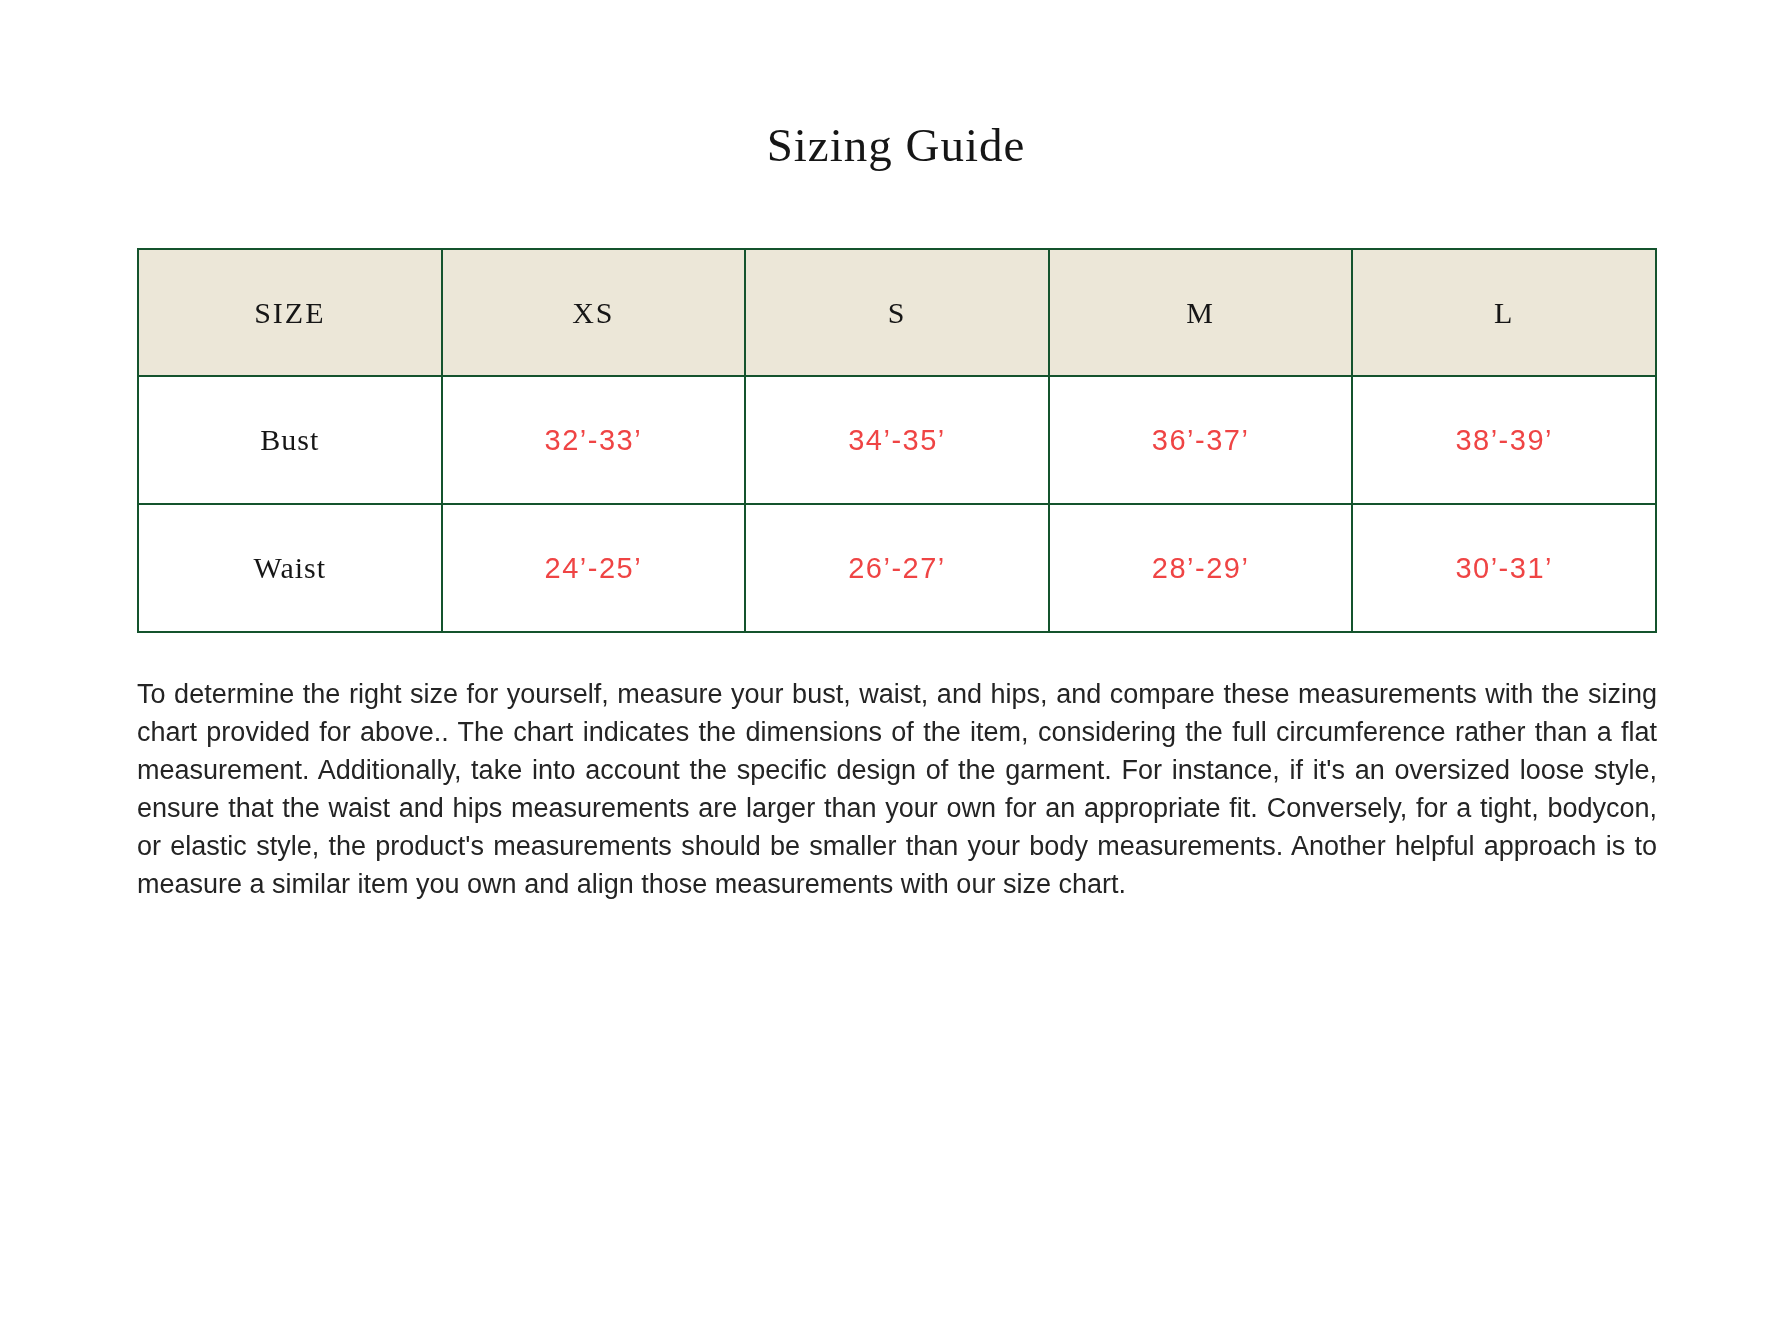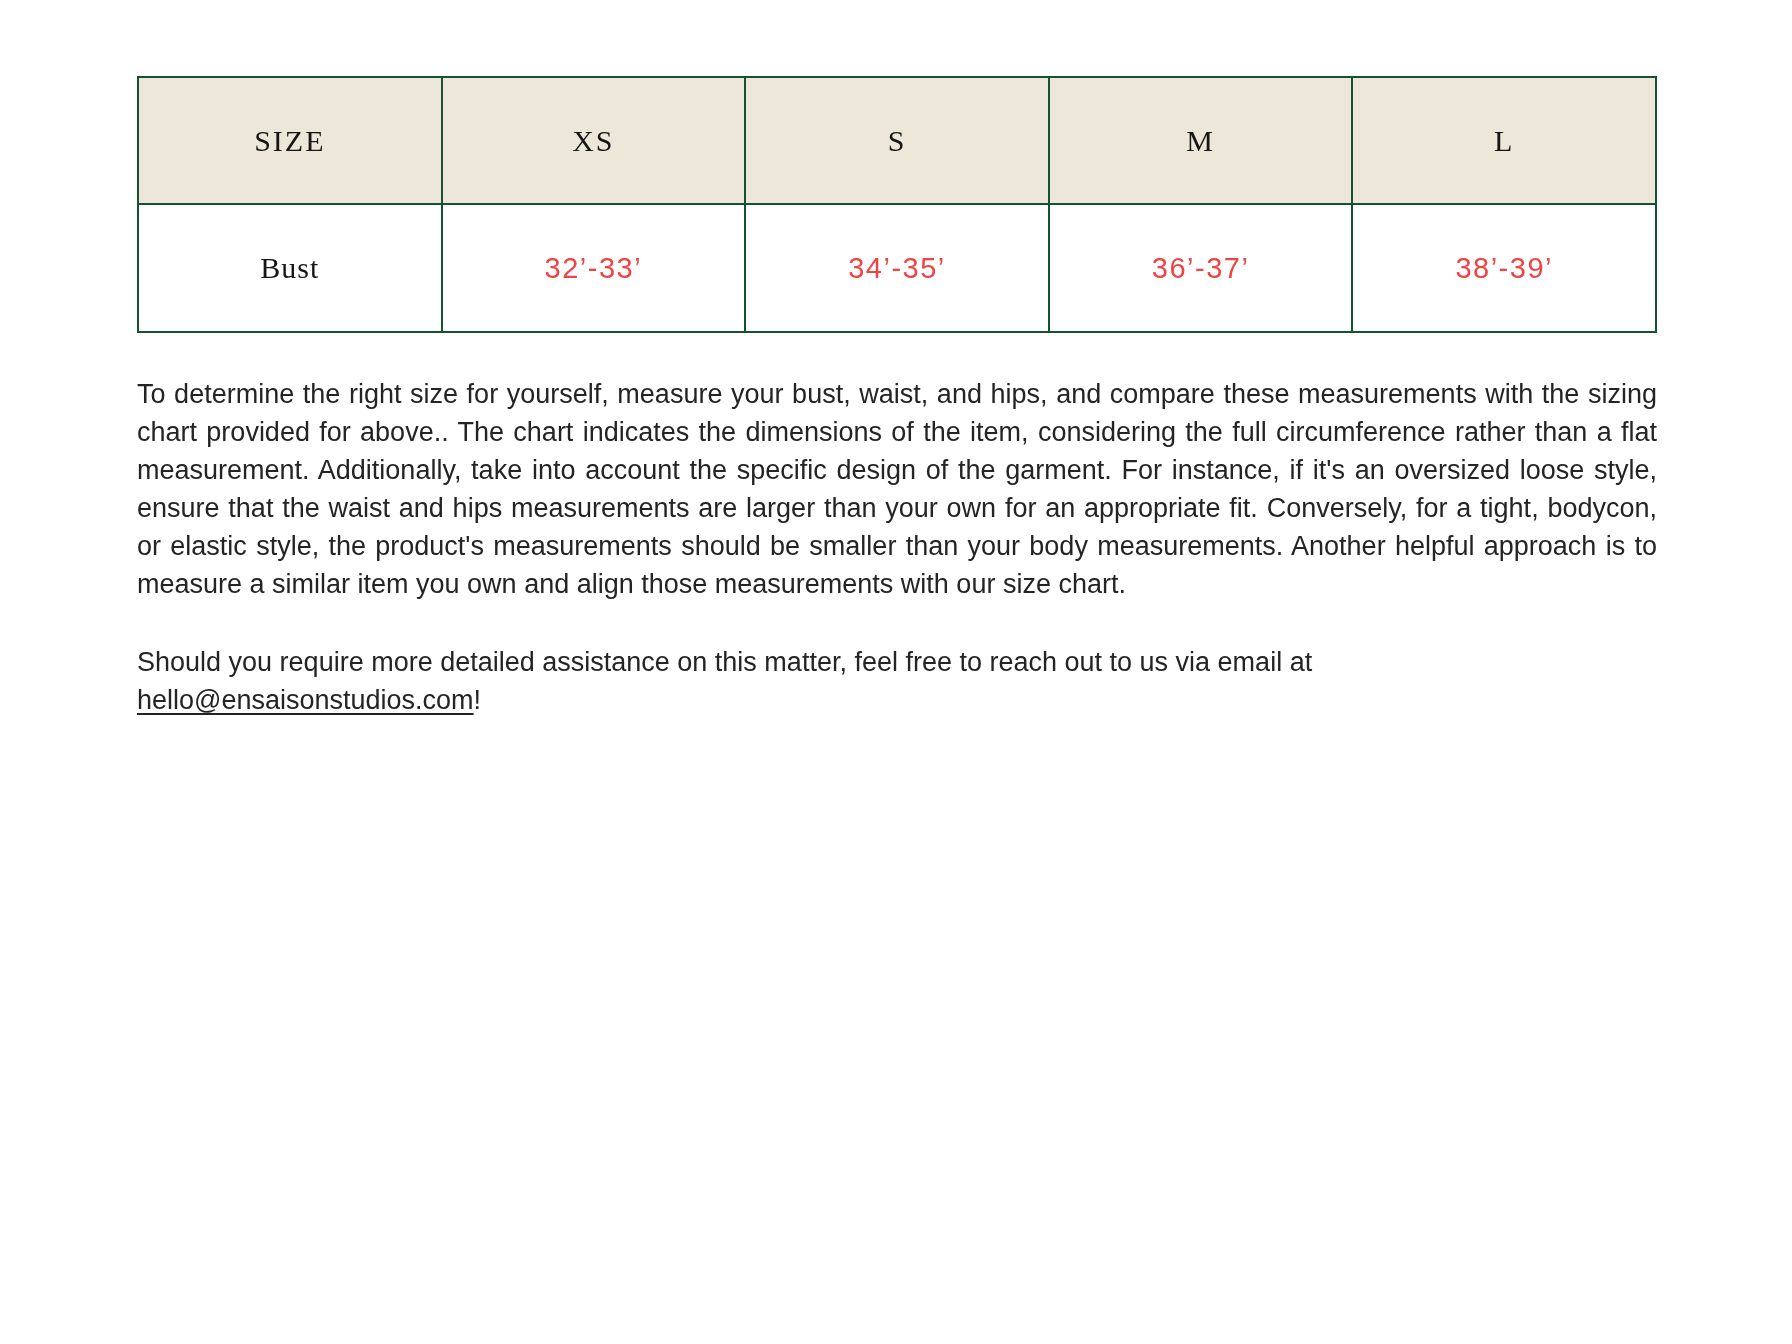--- a/index.html
+++ b/index.html
@@ -92,40 +92,47 @@
     color: inherit;
     text-decoration: underline;
     text-underline-offset: 4px;
   }
 </style>
 </head>
 <body>
 
 <div class="page">
 
+  <h1 class="title">Sizing Guide</h1>
 
   <table class="sizing">
     <thead>
       <tr>
         <th>SIZE</th>
         <th>XS</th>
         <th>S</th>
         <th>M</th>
         <th>L</th>
       </tr>
     </thead>
     <tbody>
       <tr>
         <td class="rowlabel">Bust</td>
         <td>32’-33’</td>
         <td>34’-35’</td>
         <td>36’-37’</td>
         <td>38’-39’</td>
       </tr>
+      <tr>
+        <td class="rowlabel">Waist</td>
+        <td>24’-25’</td>
+        <td>26’-27’</td>
+        <td>28’-29’</td>
+        <td>30’-31’</td>
+      </tr>
     </tbody>
   </table>
 
 
   <p class="body-par">To determine the right size for yourself, measure your bust, waist, and hips, and compare these measurements with the sizing chart provided for above.. The chart indicates the dimensions of the item, considering the full circumference rather than a flat measurement. Additionally, take into account the specific design of the garment. For instance, if it's an oversized loose style, ensure that the waist and hips measurements are larger than your own for an appropriate fit. Conversely, for a tight, bodycon, or elastic style, the product's measurements should be smaller than your body measurements. Another helpful approach is to measure a similar item you own and align those measurements with our size chart.</p>
 
-  <p class="contact"><span>Should you require more detailed assistance on this matter, feel free to reach out to us via email at </span><a class="email" href="#">hello@ensaisonstudios.com</a><span>!</span></p>
 
 </div>
 
 </body></html>

